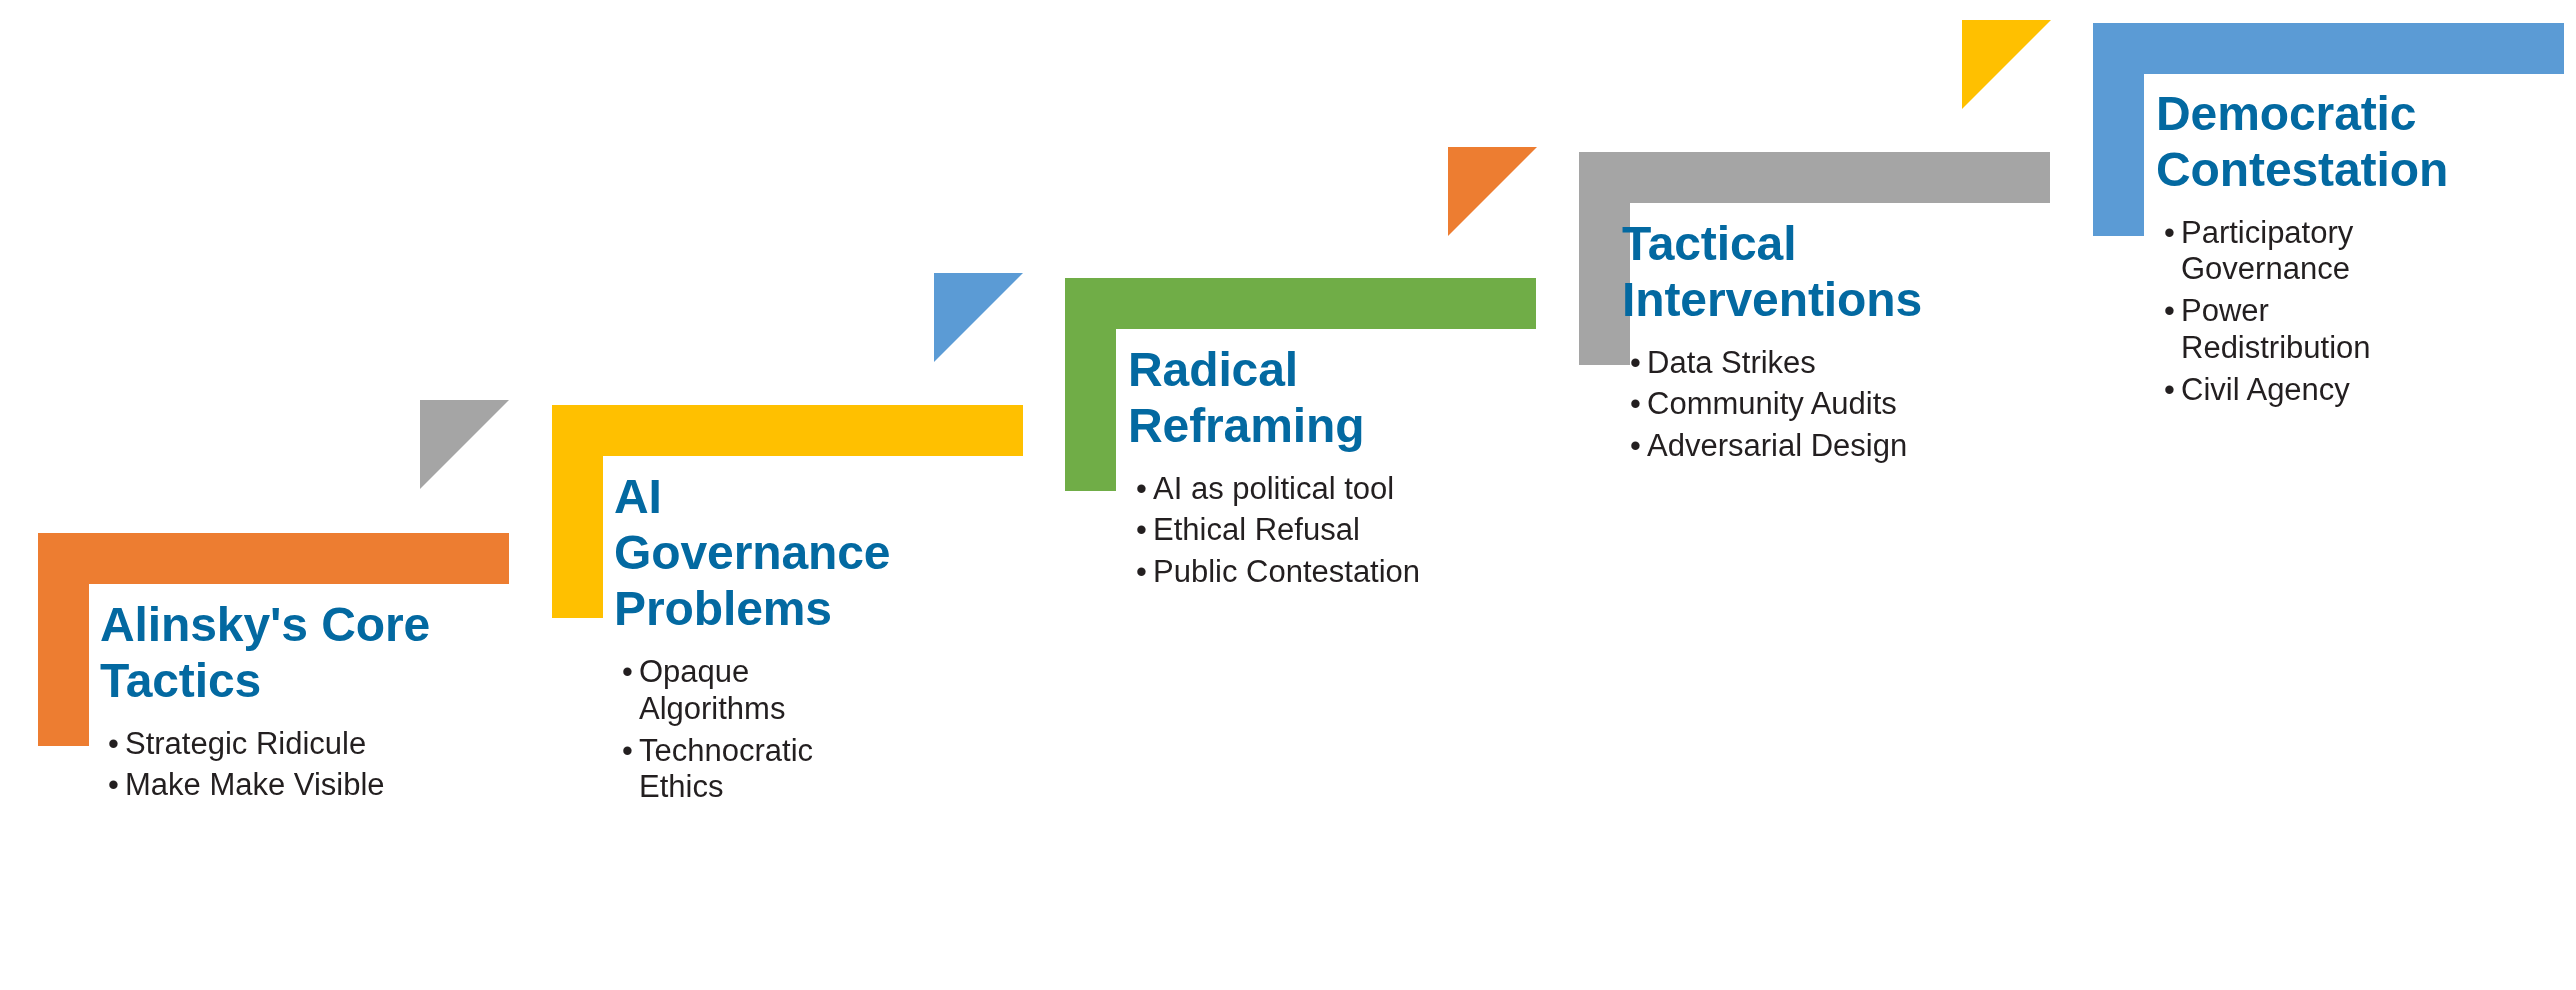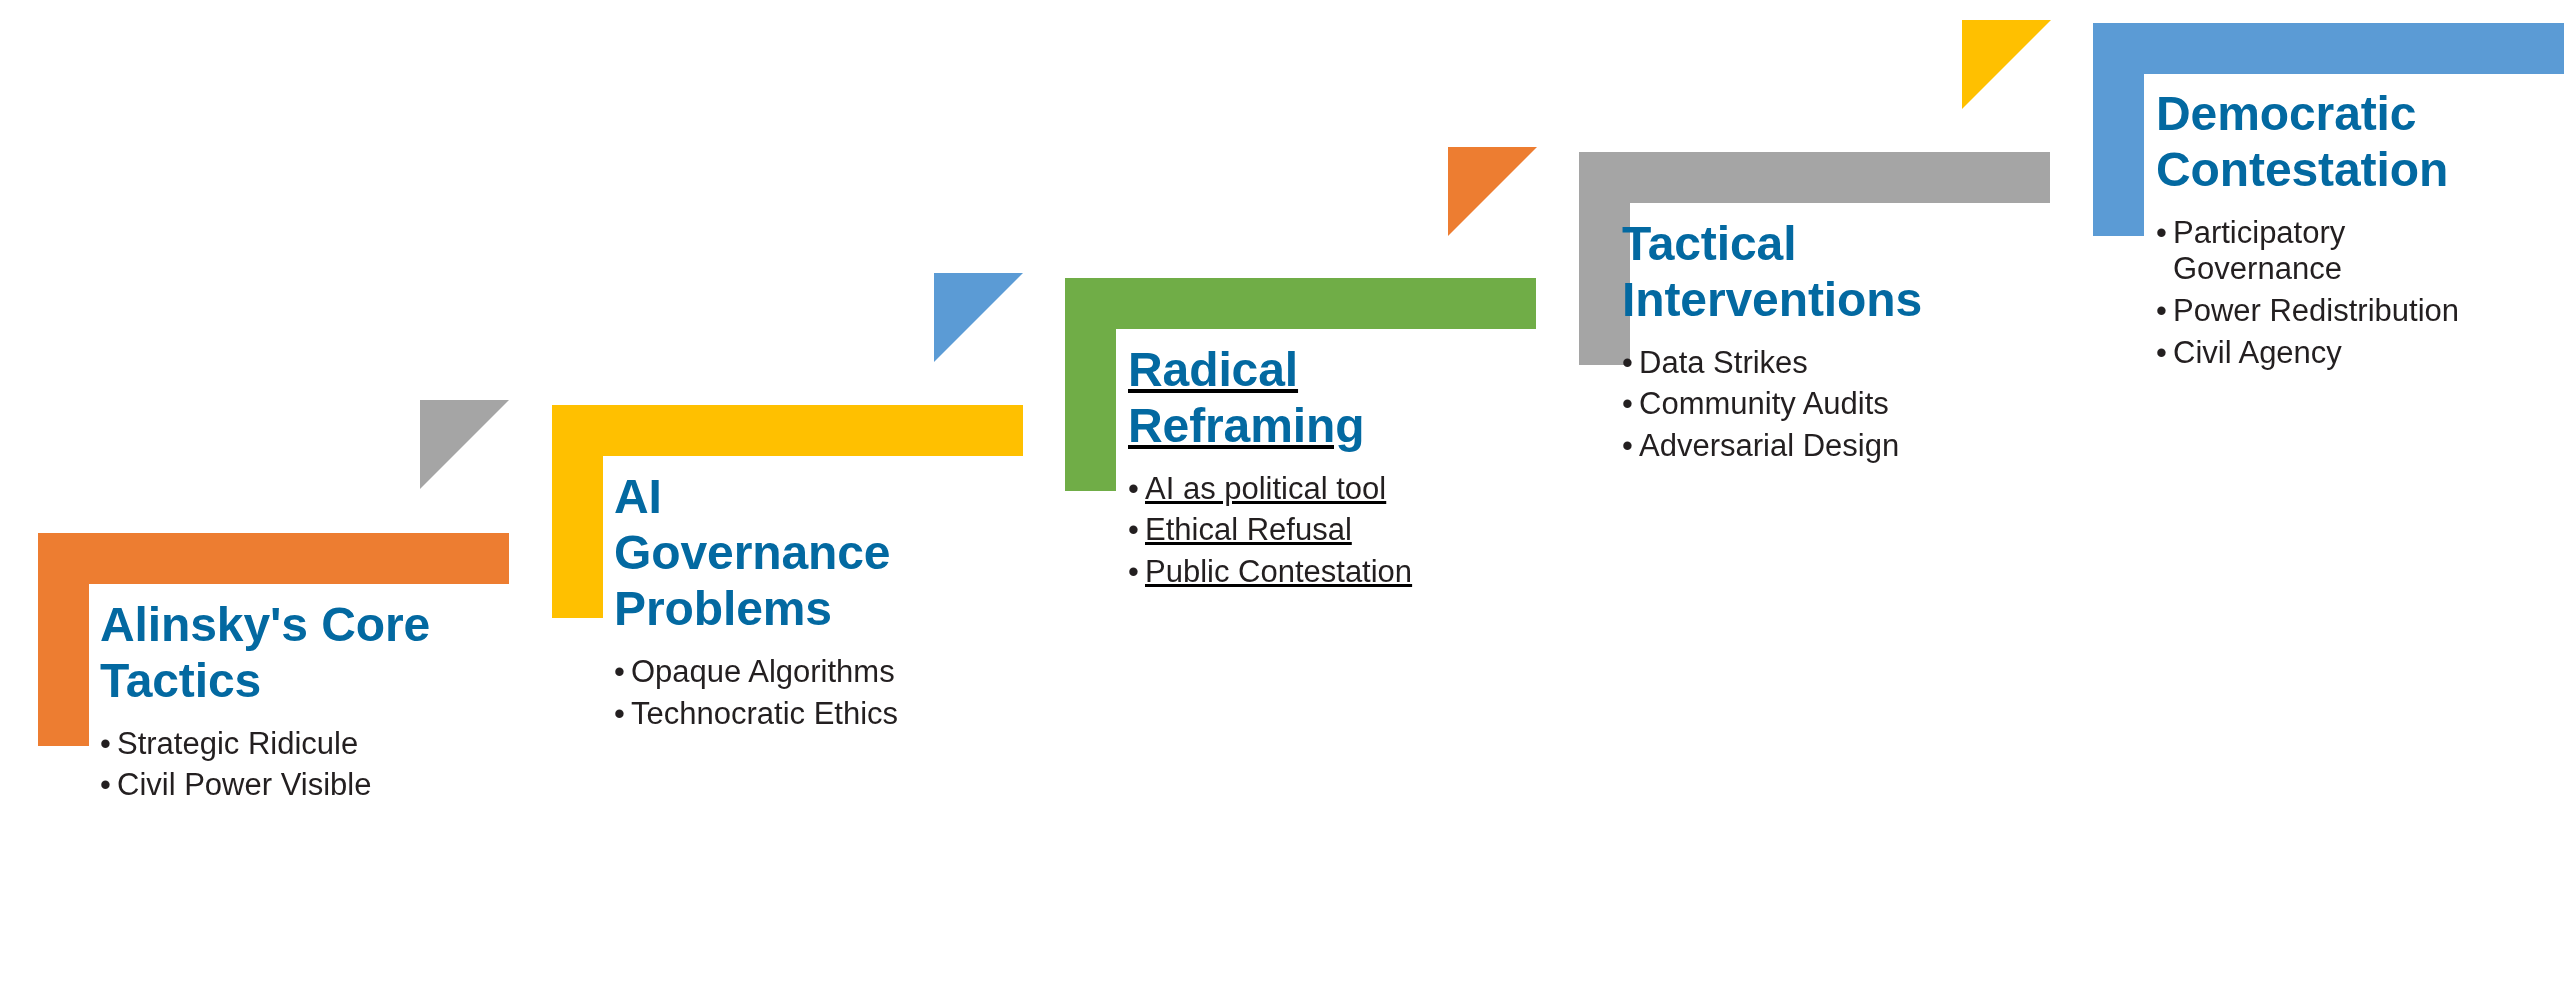--- a/index.html
+++ b/index.html
@@ -57,21 +57,21 @@
     font-weight: bold;
     line-height: 1.17;
     color: #0369a1;
     letter-spacing: -0.1px;
     margin: 0 0 16.3px 0;
     white-space: pre-line;
   }
 
   .bullets {
     list-style: none;
-    margin: 0;
+    margin: 8px;
     padding: 0;
   }
   .bullets li {
     font-size: 31px;
     line-height: 1.19;
     color: #231f20;
     margin: 0 0 5px 0;
     padding: 0;
     position: relative;
     padding-left: 17px;
@@ -93,21 +93,21 @@
 
   <div class="step">
     <div class="bracket-h" style="left: 38px; top: 533px; width: 471px; background: rgb(237, 125, 49);"></div>
     <div class="bracket-v" style="left: 38px; top: 533px; height: 213px; background: rgb(237, 125, 49);"></div>
 
     <div class="content" style="left:100px; top:597px; width:376px;">
       <div class="step-title">Alinsky's Core
 Tactics</div>
       <ul class="bullets">
         <li>Strategic Ridicule</li>
-        <li>Civil Power Visible</li>
+        <li>Make Make Visible</li>
       </ul>
     </div>
   </div>
 
   <div class="step">
     <div class="riser-tri" style="left: 420px; top: 400px; border-left-color: rgb(165, 165, 165);"></div>
 
     <div class="bracket-h" style="left: 552px; top: 405px; width: 471px; background: rgb(255, 192, 0);"></div>
     <div class="bracket-v" style="left: 552px; top: 405px; height: 213px; background: rgb(255, 192, 0);"></div>
 
@@ -120,21 +120,21 @@
       </ul>
     </div>
   </div>
 
   <div class="step">
     <div class="riser-tri" style="left: 934px; top: 273px; border-left-color: rgb(91, 155, 213);"></div>
 
     <div class="bracket-h" style="left: 1065px; top: 278px; width: 471px; background: rgb(112, 173, 71);"></div>
     <div class="bracket-v" style="left: 1065px; top: 278px; height: 213px; background: rgb(112, 173, 71);"></div>
 
-    <div class="content" style="left:1128px; top:342px; width:326px;text-decoration:underline;">
+    <div class="content" style="left:1128px; top:342px; width:326px;">
       <div class="step-title">Radical
 Reframing</div>
       <ul class="bullets">
         <li>AI as political  tool</li>
         <li>Ethical Refusal</li>
         <li>Public Contestation</li>
       </ul>
     </div>
   </div>
 

